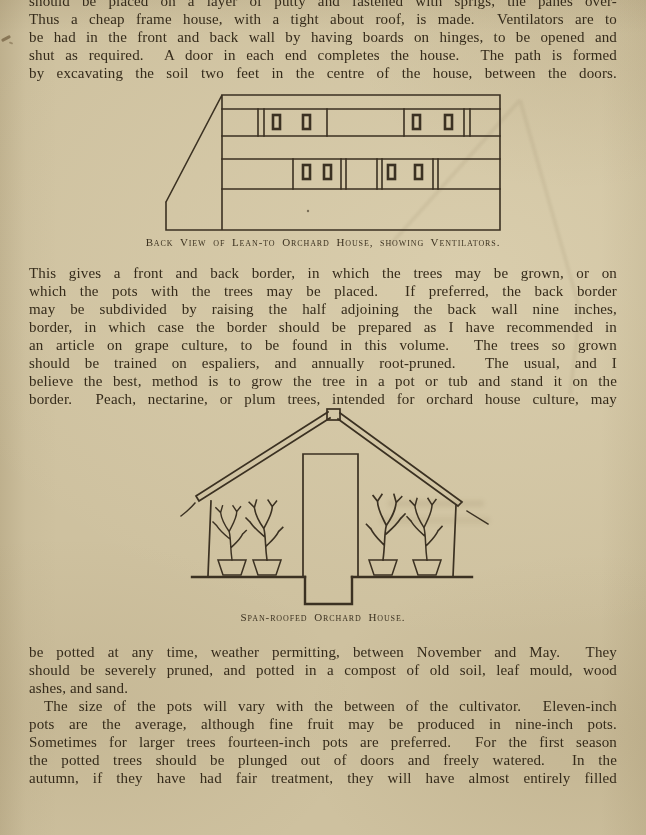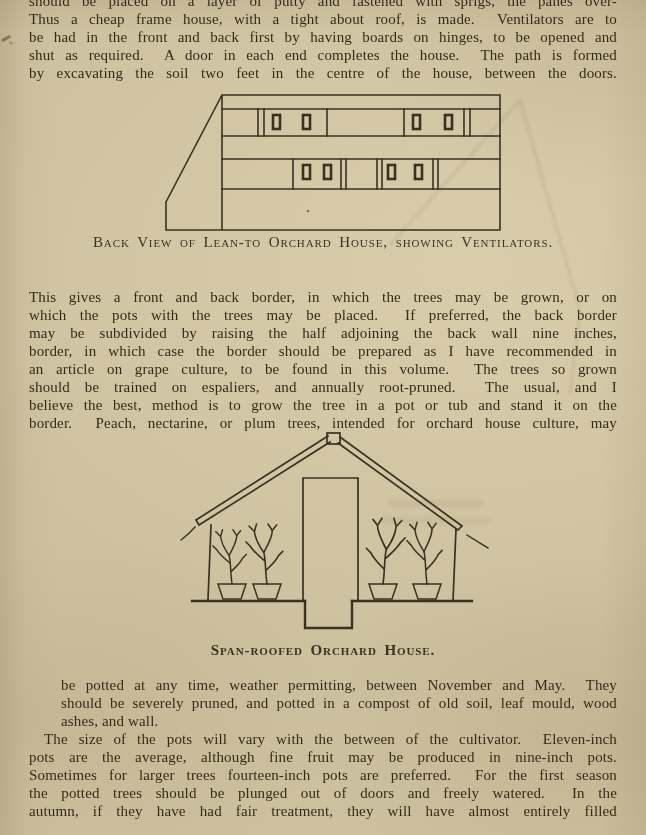--- a/index.html
+++ b/index.html
@@ -15,33 +15,33 @@
       linear-gradient(180deg, rgba(108,88,50,0.10), rgba(0,0,0,0) 4%),
       #cec19f;
     color:#352b1b;
   }
   .textcol{width:588px;margin-left:29px;}
   .para{font-size:15px;line-height:18px;letter-spacing:0.15px;}
   .tline{text-align:justify;text-align-last:justify;white-space:pre-wrap;}
   .tline.short{text-align-last:left;}
   .para.indent .tline:first-child{text-indent:15px;}
   #p1{margin-top:-8px;}
-  #p2{margin-top:38px;}
-  #p3{margin-top:18px;margin-left:32px;}
+  #p2{margin-top:14px;}
+  #p3{margin-top:18px;}
   #p4{margin-top:0px;}
   .fig{position:relative;}
   .fig svg{display:block;}
   #fig1 svg{margin-left:160px;}
   #fig2 svg{margin-left:168px;margin-top:-5px;}
   .caption{
-    text-align:center;font-variant:small-caps;font-size:15px;
+    text-align:center;font-variant:small-caps;font-size:11px;
     letter-spacing:0.9px;word-spacing:3px;color:#3c3221;line-height:15px;
   }
   #cap1{margin-top:3px;}
-  #cap2{margin-top:10px;font-weight:bold;}
+  #cap2{margin-top:1px;}
   .speck{position:absolute;background:#6a5638;opacity:.65;border-radius:2px;}
   #speck-left{left:1px;top:37px;width:10px;height:3px;transform:rotate(-28deg);}
   #speck-left2{left:9px;top:42px;width:4px;height:2px;transform:rotate(20deg);opacity:.45;}
   .ghost{position:absolute;opacity:.07;filter:blur(1px);pointer-events:none;}
   #ghost-roof{left:330px;top:95px;width:260px;height:310px;}
   #ghost-text1{left:388px;top:500px;width:96px;height:7px;background:#7a6845;opacity:.10;filter:blur(2px);}
   #ghost-text2{left:380px;top:517px;width:110px;height:7px;background:#7a6845;opacity:.09;filter:blur(2px);}
 </style>
 </head>
 <body>
@@ -52,21 +52,21 @@
 <svg class="ghost" id="ghost-roof" viewBox="0 0 260 310">
   <path d="M190,5 L250,215 M190,5 L60,150 M250,215 L240,300" stroke="#5c4c2e" stroke-width="4" fill="none"></path>
 </svg>
 <div class="ghost" id="ghost-text1"></div>
 <div class="ghost" id="ghost-text2"></div>
 
 <div class="textcol">
   <div class="para" id="p1">
       <div class="tline">should be placed on a layer of putty and fastened with sprigs, the panes over-</div>
       <div class="tline">Thus a cheap frame house, with a tight about roof, is made.  Ventilators are to</div>
-      <div class="tline">be had in the front and back first by having boards on hinges, to be opened and</div>
+      <div class="tline">be had in the front and back wall by having boards on hinges, to be opened and</div>
       <div class="tline">shut as required.  A door in each end completes the house.  The path is formed</div>
       <div class="tline">by excavating the soil two feet in the centre of the house, between the doors.</div>
     </div>
 </div>
 
 <div class="fig" id="fig1">
   <svg width="345" height="150" viewBox="0 0 345 150" fill="none" stroke="#3b3122" stroke-width="1.6" stroke-linecap="square">
     <g>
       <path d="M62,13 H340 M340,13 V148 M6,148 H340 M62,13 L6,120 M6,120 V148 M62,13 V148"></path>
     </g>
@@ -153,21 +153,21 @@
       </g>
     </g>
   </svg>
   <div class="caption" id="cap2">Span-roofed Orchard House.</div>
 </div>
 
 <div class="textcol">
   <div class="para" id="p3">
       <div class="tline">be potted at any time, weather permitting, between November and May.  They</div>
       <div class="tline">should be severely pruned, and potted in a compost of old soil, leaf mould, wood</div>
-      <div class="tline short">ashes, and wall.</div>
+      <div class="tline short">ashes, and sand.</div>
     </div>
   <div class="para indent" id="p4">
       <div class="tline">The size of the pots will vary with the between of the cultivator.  Eleven-inch</div>
       <div class="tline">pots are the average, although fine fruit may be produced in nine-inch pots.</div>
       <div class="tline">Sometimes for larger trees fourteen-inch pots are preferred.  For the first season</div>
       <div class="tline">the potted trees should be plunged out of doors and freely watered.  In the</div>
       <div class="tline">autumn, if they have had fair treatment, they will have almost entirely filled</div>
     </div>
 </div>
 

